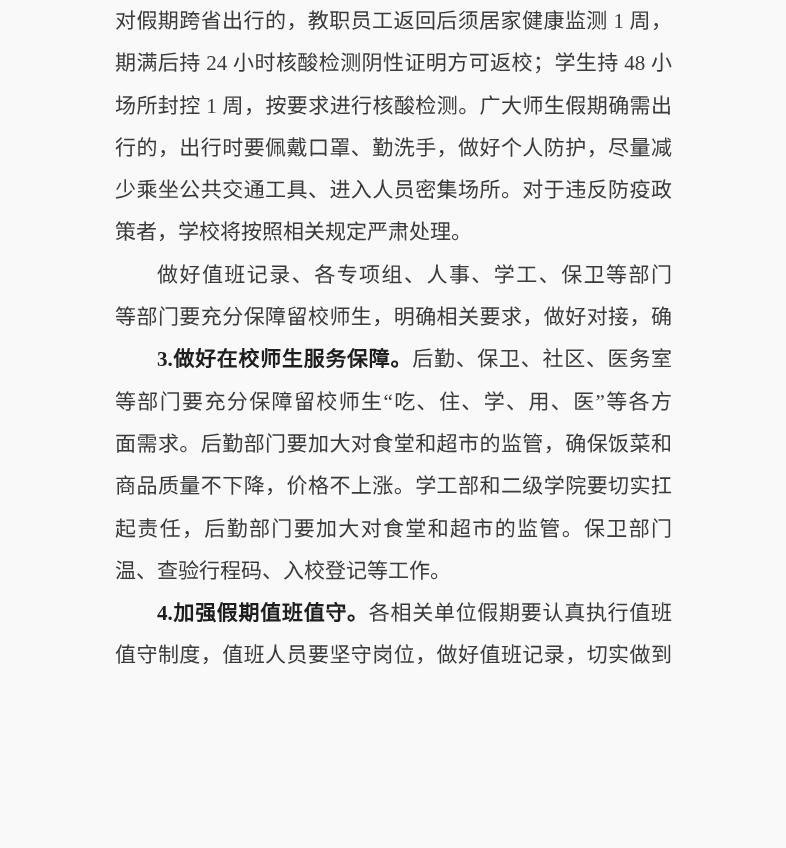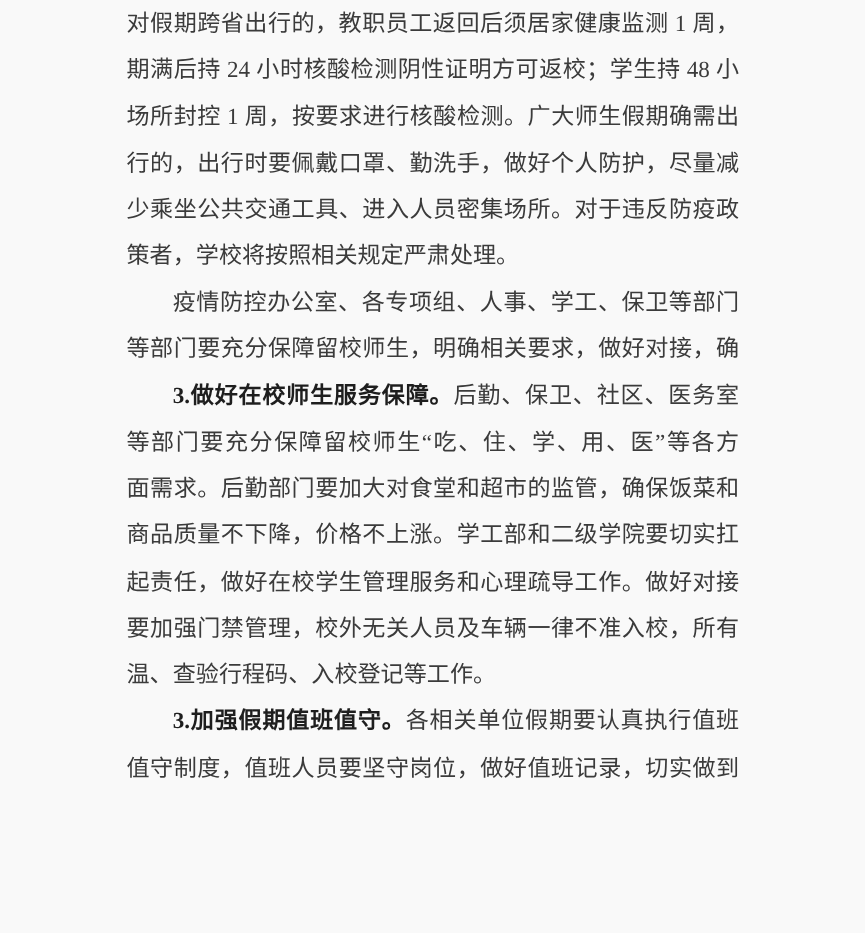--- a/index.html
+++ b/index.html
@@ -46,31 +46,30 @@
 
 <div class="page">
 
   <div class="line">对假期跨省出行的，教职员工返回后须居家健康监测 1 周，</div>
   <div class="line">期满后持 24 小时核酸检测阴性证明方可返校；学生持 48 小</div>
   <div class="line">场所封控 1 周，按要求进行核酸检测。广大师生假期确需出</div>
   <div class="line">行的，出行时要佩戴口罩、勤洗手，做好个人防护，尽量减</div>
   <div class="line">少乘坐公共交通工具、进入人员密集场所。对于违反防疫政</div>
   <div class="line para-end">策者，学校将按照相关规定严肃处理。</div>
 
-  <div class="line indent">疫情防控办公室、各专项组、人事、学工、保卫等部门</div>
+  <div class="line indent">做好值班记录、各专项组、人事、学工、保卫等部门</div>
   <div class="line">等部门要充分保障留校师生，明确相关要求，做好对接，确保</div>
 
   <div class="line indent">
     <span class="bold">3.做好在校师生服务保障。</span><span>后勤、保卫、社区、医务室</span>
   </div>
   <div class="line">等部门要充分保障留校师生“吃、住、学、用、医”等各方</div>
   <div class="line">面需求。后勤部门要加大对食堂和超市的监管，确保饭菜和</div>
   <div class="line">商品质量不下降，价格不上涨。学工部和二级学院要切实扛</div>
-  <div class="line">起责任，做好在校学生管理服务和心理疏导工作。做好对接</div>
-  <div class="line">要加强门禁管理，校外无关人员及车辆一律不准入校，所有</div>
+  <div class="line">起责任，后勤部门要加大对食堂和超市的监管。保卫部门</div>
   <div class="line para-end">温、查验行程码、入校登记等工作。</div>
 
   <div class="line indent">
-    <span class="bold">3.加强假期值班值守。</span><span>各相关单位假期要认真执行值班</span>
+    <span class="bold">4.加强假期值班值守。</span><span>各相关单位假期要认真执行值班</span>
   </div>
   <div class="line">值守制度，值班人员要坚守岗位，做好值班记录，切实做到岗</div>
 
 </div>
 
 </body></html>

